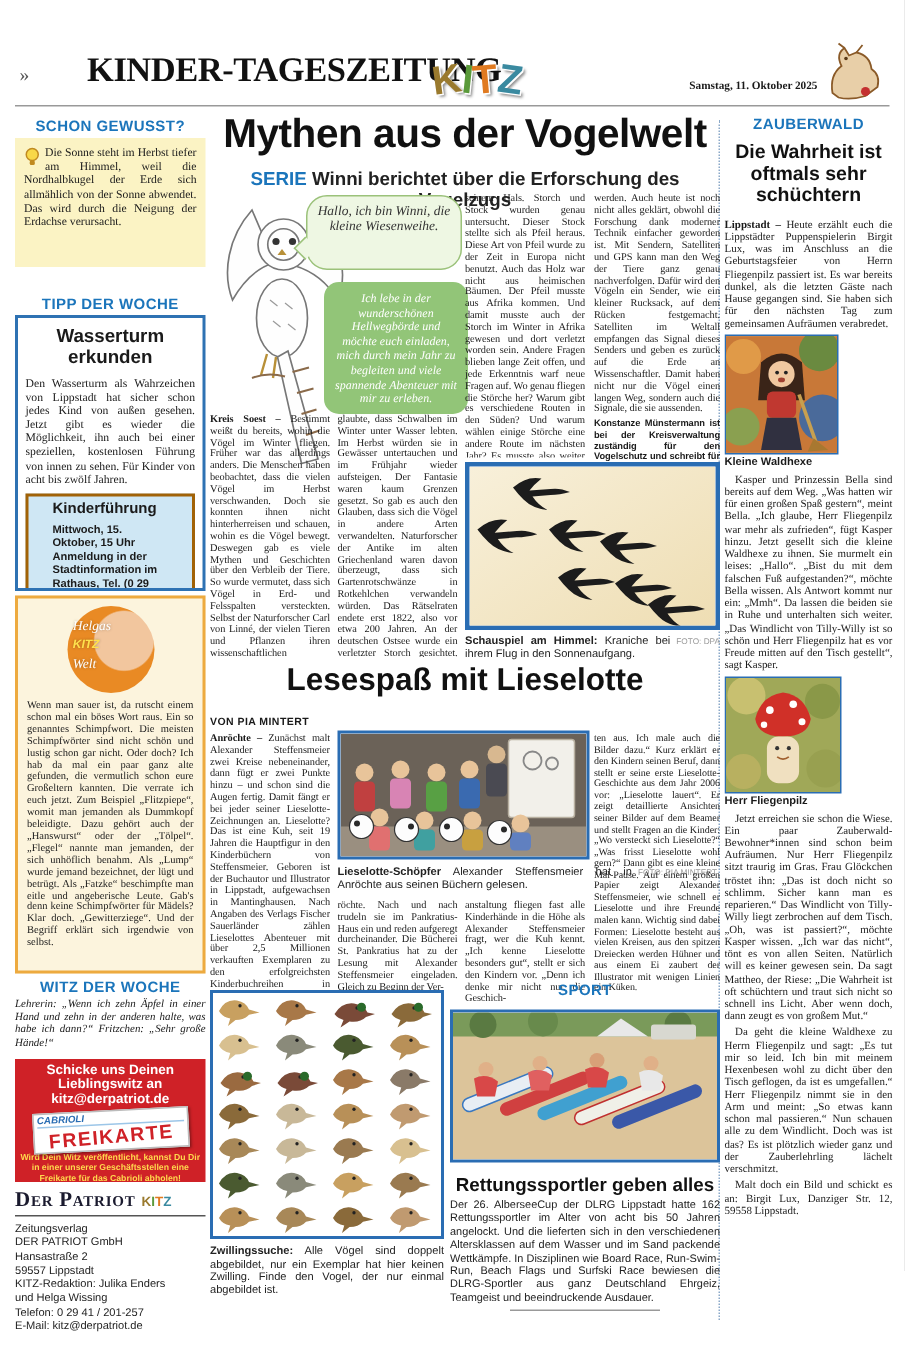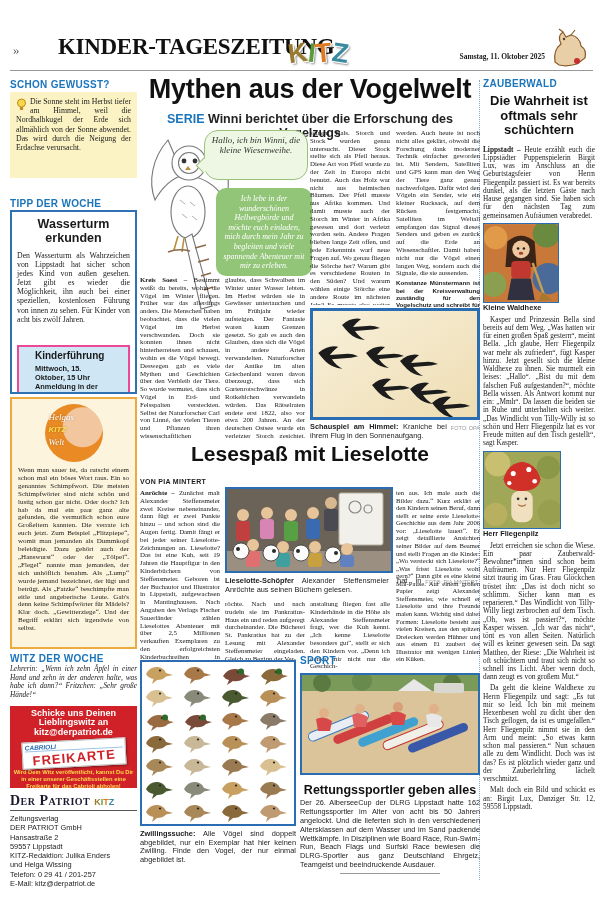--- a/index.html
+++ b/index.html
@@ -18,37 +18,37 @@
   .kitz-i{color:#5a9a3a;transform:rotate(6deg)}
   .kitz-t{color:#e07a20;transform:rotate(-5deg)}
   .kitz-z{color:#3a8aa0;transform:rotate(8deg)}
   .issue-date{right:58px;top:52px;font-size:7.5px;font-weight:bold}
   .corner-art{right:12px;top:28px;width:44px;height:40px}
   .header-rule{left:10px;top:70px;width:583px;height:1px;background:#999}
   .vsep{left:479px;top:80px;height:800px;width:0;border-left:1px dotted #8aa8c8}
 
   
   .sec-head{font-family:"Liberation Sans",sans-serif;font-weight:bold;color:#1b75bb;
-            font-size:10px;letter-spacing:.3px}
+            font-size:10px;text-align:center;letter-spacing:.3px}
   .body-text{font-size:7.8px;line-height:1.18;text-align:justify}
   .caption{font-family:"Liberation Sans",sans-serif;font-size:7.4px;line-height:1.16;text-align:justify;color:#222}
   .caption b{font-weight:bold}
   .foto-credit{float:right;font-family:"Liberation Sans",sans-serif;font-size:5.5px;color:#999;margin-top:2px;margin-left:4px}
   .img-frame{border:2px solid #2a6db3;background:#fff;overflow:hidden}
   .lead{font-weight:bold}
 
   
   .lcol{left:10px;width:127px}
   #l-schon-head{top:79px}
   #l-schon-box{top:92px;height:86px;background:#fbf3c4;padding:5px 6px}
   #l-schon-box .bulb{float:left;margin:1px 3px 0 0}
   #l-tipp-head{top:198px}
   #l-tipp-box{top:210px;height:184px;border:2px solid #2e72b3;padding:4px 5px;overflow:hidden}
   .tipp-title{font-family:"Liberation Sans",sans-serif;font-weight:bold;font-size:12.5px;text-align:center;line-height:1.1;margin:2px 0 5px}
-  #l-info-box{background:#cfe7f4;border:2px solid #ec4899;margin-top:21px;padding:3px 16px}
+  #l-info-box{background:#cfe7f4;border:2px solid #a16207;margin-top:5px;padding:3px 16px}
   .info-title{font-family:"Liberation Sans",sans-serif;font-weight:bold;font-size:10px;margin-bottom:3px}
   .info-text{font-family:"Liberation Sans",sans-serif;font-weight:bold;font-size:7.4px;line-height:1.22}
   #l-helga-box{top:397px;height:252px;border:2px solid #edaa3f;background:#fcf4dd;padding:4px 6px;overflow:hidden}
   .helga-circle{position:relative;width:58px;height:58px;margin:1px auto 5px;border-radius:50%;
                 background:radial-gradient(circle at 65% 40%,#f2c69e 0 38%,#e98a24 40%)}
   .helga-circle .t1,.helga-circle .t2,.helga-circle .t3{position:absolute;left:4px;font-style:italic;color:#fff;
                 font-size:9px;line-height:1;text-shadow:0 0 2px rgba(0,0,0,.3)}
   .helga-circle .t1{top:9px}
   .helga-circle .t2{top:22px;color:#ffe14d;font-weight:bold;font-family:"Liberation Sans",sans-serif;font-size:8px}
   .helga-circle .t3{top:34px}

